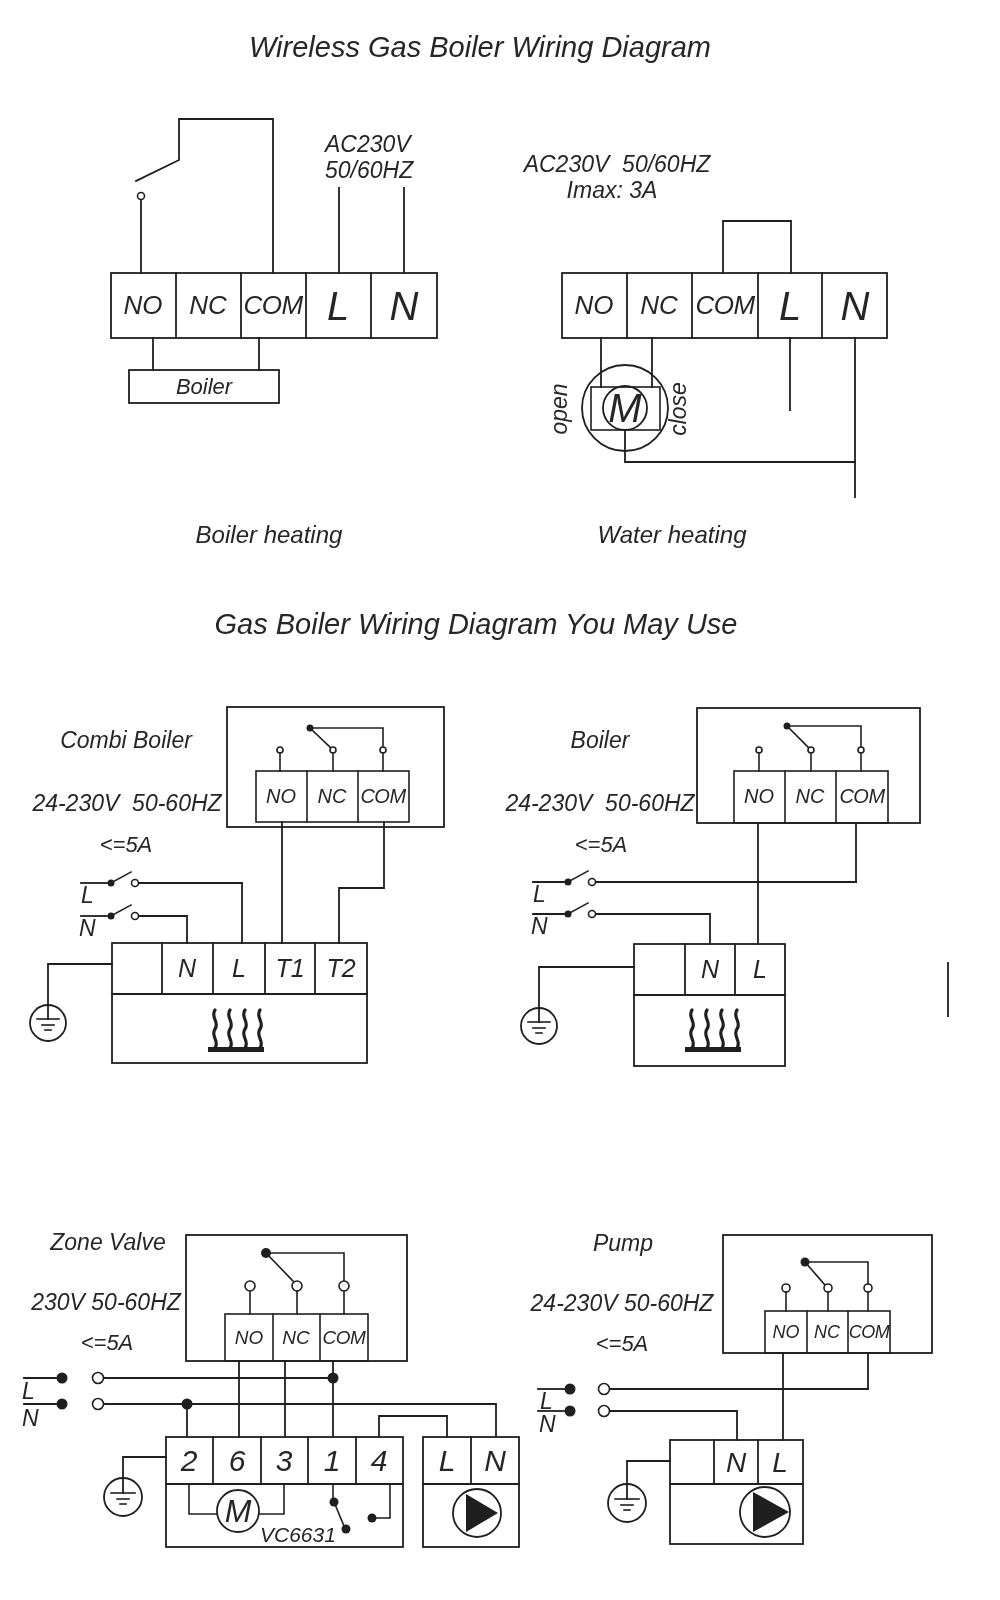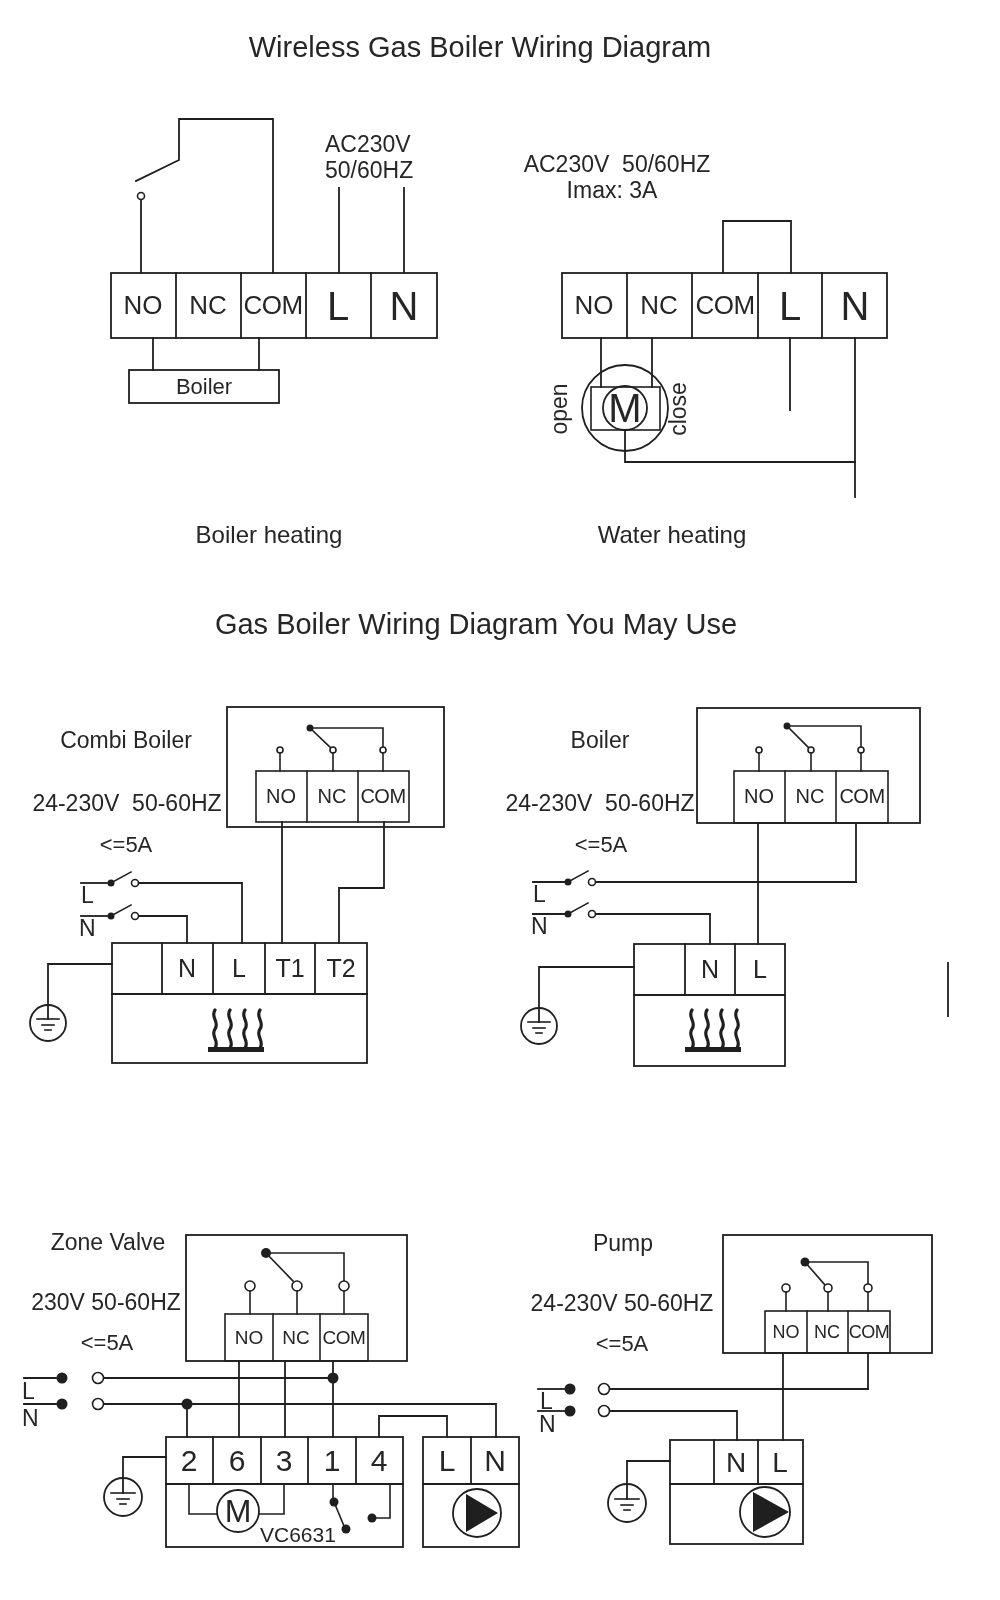--- a/index.html
+++ b/index.html
@@ -1,17 +1,17 @@
 <!DOCTYPE html>
 <html style="--line: #1f1f1f; --ink: #262626; --bg: #ffffff;"><head>
 <meta charset="utf-8">
 <style>
   :root { --line:#1f1f1f; --ink:#262626; --bg:#ffffff; }
   html,body{margin:0;padding:0;background:var(--bg);}
-  #stage{width:1000px;height:1600px;background:var(--bg);position:relative;overflow:hidden;}
+  #stage{width:1000px;height:1600px;background:var(--bg);position:relative;overflow:hidden;font-style:italic;}
   svg{display:block;}
   .w{fill:none;stroke:var(--line);stroke-width:1.8;stroke-linecap:square;stroke-linejoin:miter;}
   .thin{stroke-width:1.6;}
   .dot{fill:var(--line);stroke:none;}
   .oc{fill:#fff;stroke:var(--line);stroke-width:1.6;}
   .fl{fill:var(--line);stroke:none;}
   .flame{fill:none;stroke:var(--line);stroke-width:3.2;stroke-linecap:round;}
   text{fill:var(--ink);font-family:"Liberation Sans","DejaVu Sans",sans-serif;}
   .mid{text-anchor:middle;}
   .f18{font-size:18px;}.f19{font-size:19px;}.f20{font-size:20px;}

